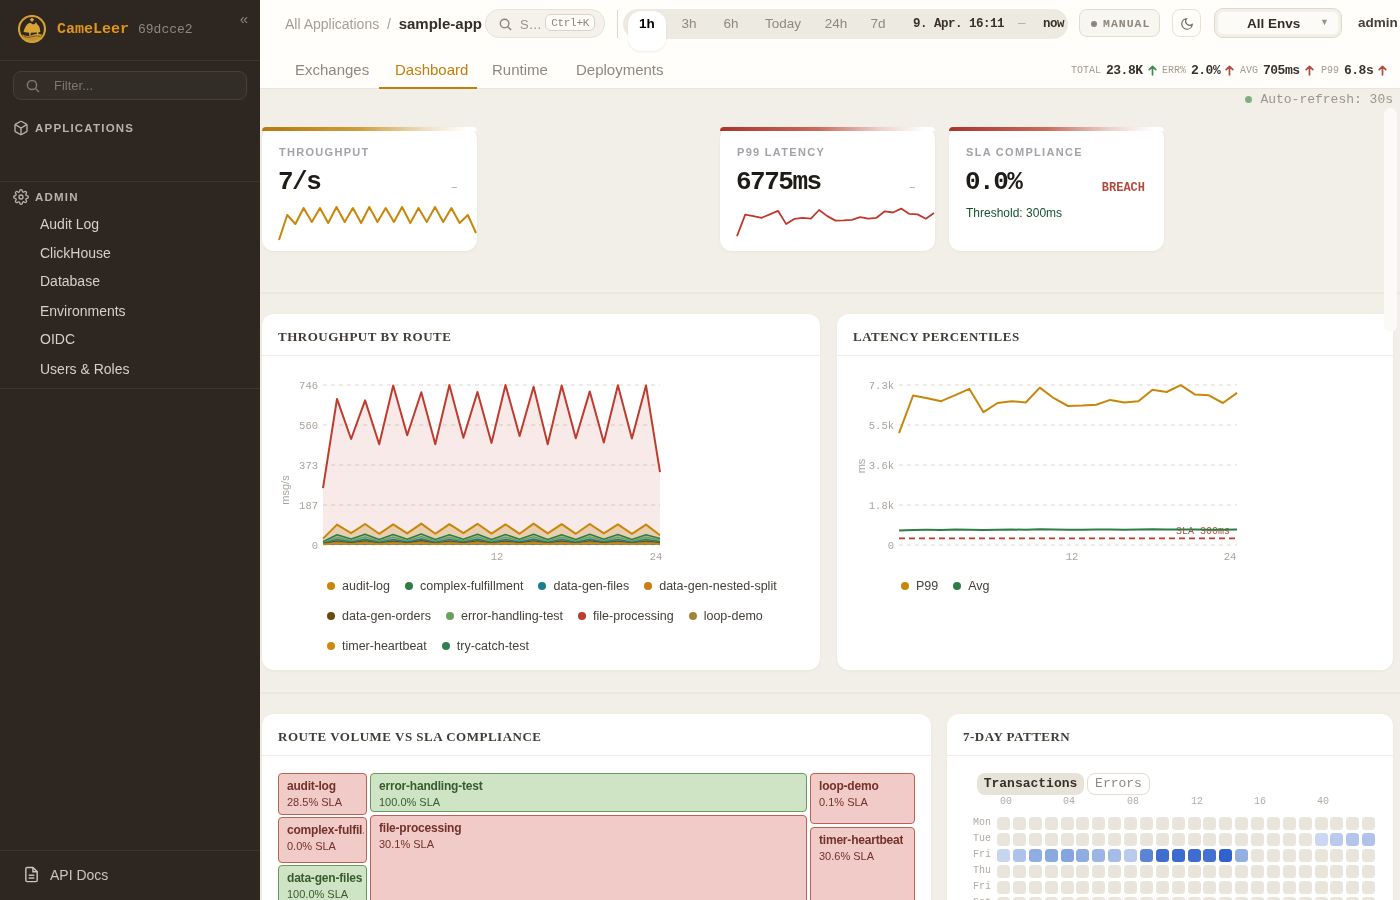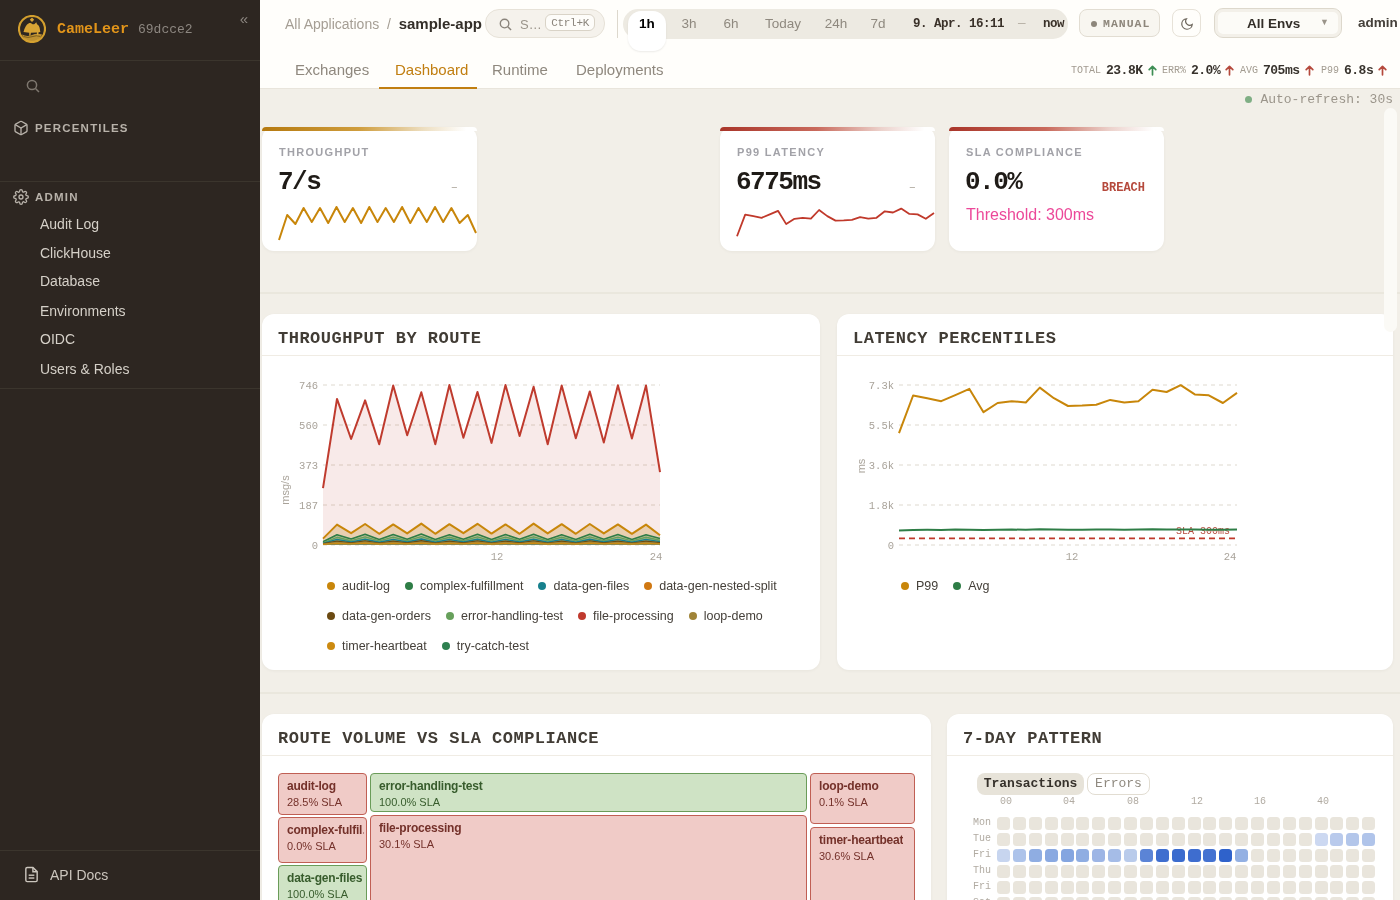--- a/index.html
+++ b/index.html
@@ -56,22 +56,22 @@
 #content { position:absolute; left:260px; top:89px; width:1140px; height:811px; background:#f2efe8; }
 #autoref { position:absolute; right:7px; top:3px; font-family:"Liberation Mono",monospace; font-size:13px; color:#9b958b; }
 #autoref .d { display:inline-block; width:7px; height:7px; border-radius:50%; background:#7fae84; margin-right:8px; }
 .card { position:absolute; background:#fff; border-radius:12px; box-shadow:0 1px 3px rgba(90,80,60,0.06); }
 .kpi { top:38px; width:215px; height:124px; }
 .kpi .grad { position:absolute; left:0; top:0; right:0; height:4px; border-radius:12px 12px 0 0; }
 .kpi .lbl { position:absolute; left:17px; top:19px; font-size:11px; font-weight:bold; letter-spacing:1.3px; color:#a2a2a8; }
 .kpi .val { position:absolute; left:16px; top:40px; font-family:"Liberation Mono",monospace; font-size:26px; font-weight:bold; color:#1f1b17; letter-spacing:-1.5px; }
 .kpi .ann { position:absolute; right:19px; top:54px; font-family:"Liberation Mono",monospace; font-size:12px; color:#b3ada3; }
 .kpi .ann.r { color:#b5493c; }
-.kpi .sub { position:absolute; left:17px; top:79px; font-size:16px; color:#ec4899; }
-.chart-card .title { position:absolute; left:16px; top:15px; font-family:Liberation Mono, monospace; font-size:17px; font-weight:bold; letter-spacing:0.5px; color:#413c35; }
+.kpi .sub { position:absolute; left:17px; top:79px; font-size:12px; color:#14532d; }
+.chart-card .title { position:absolute; left:16px; top:15px; font-family:Liberation Serif, serif; font-size:13px; font-weight:bold; letter-spacing:0.5px; color:#413c35; }
 .chart-card .hline { position:absolute; left:0; right:0; top:41px; height:1px; background:#f0ece4; }
 .axis { font-family:"Liberation Mono",monospace; font-size:10.5px; fill:#a9a39a; }
 .leg { position:absolute; display:flex; gap:15px; align-items:center; font-size:12.5px; color:#45403a; }
 .leg .i { display:flex; gap:7px; align-items:center; }
 .leg .d { width:8px; height:8px; border-radius:50%; }
 
 .tm { position:absolute; border-radius:4px; }
 .tm.red { background:#f0cbc7; border:1.5px solid #c05f54; }
 .tm.grn { background:#cfe3c5; border:1.5px solid #6a9c59; }
 .tm .n { position:absolute; left:8px; top:5px; font-size:12px; letter-spacing:-0.2px; font-weight:bold; white-space:nowrap; overflow:hidden; max-width:calc(100% - 10px); }
@@ -93,32 +93,33 @@
   <svg class="icon abs" style="left:18px;top:15px" width="28" height="28" viewBox="0 0 28 28">
     <circle cx="14" cy="14" r="13" fill="none" stroke="#d39f2e" stroke-width="2.2"></circle>
     <path d="M5.5 17 c1-4.5 3-7.5 5-8.5 c1.5-0.8 2.6-0.5 3.6 0.4 c0.8 0.7 1.9 0.6 2.7-0.2 l1.5-1.4 l0.7 2 c1.6 0.7 2.5 2.4 2.8 4.5 l0.5 3.2 l-1.7 0.3 l-0.5 3.4 l-1.2 0 l0-3.2 l-6 0.2 l-0.5 3 l-1.2 0 l0-3 Z" fill="#d8a435"></path>
     <path d="M14 2.6 L16.2 4.8 L14 7 L11.8 4.8 Z" fill="#d8a435"></path>
     <path d="M4 19.5 q5 2.6 10 0.4 q5-2.2 10-0.4 q-1.5 4.5-5.5 6.5 q-4.5 2-9 0 q-4-2-5.5-6.5Z" fill="#d8a435" opacity="0.85"></path>
     <path d="M5.5 21.5 q4.5 1.8 8.5 0.2 q4.5-1.8 8.5-0.2" stroke="#6b4f15" stroke-width="0.8" fill="none"></path>
   </svg>
   <div id="logo-txt">CameLeer <span>69dcce2</span></div>
   <div id="collapse">«</div>
   <div class="divider" style="top:60px"></div>
+  <div id="filter">Filter...</div>
   <svg class="icon abs" style="left:26px;top:79px" width="14" height="14" viewBox="0 0 14 14">
       <circle cx="6" cy="6" r="4.6" fill="none" stroke="#7e776f" stroke-width="1.5"></circle>
       <line x1="9.5" y1="9.5" x2="13" y2="13" stroke="#7e776f" stroke-width="1.5"></line>
     </svg>
 
   <div class="sechead" style="top:120px">
     <svg class="icon" width="16" height="16" viewBox="0 0 24 24" fill="none" stroke="#b8b2aa" stroke-width="2">
         <path d="M21 16V8a2 2 0 0 0-1-1.73l-7-4a2 2 0 0 0-2 0l-7 4A2 2 0 0 0 3 8v8a2 2 0 0 0 1 1.73l7 4a2 2 0 0 0 2 0l7-4A2 2 0 0 0 21 16z"></path>
         <polyline points="3.27 6.96 12 12.01 20.73 6.96"></polyline>
         <line x1="12" y1="22.08" x2="12" y2="12"></line>
       </svg>
-    <span>PERCENTILES</span>
+    <span>APPLICATIONS</span>
   </div>
   <div class="divider" style="top:181px"></div>
   <div class="divider" style="top:388px"></div>
   <div class="sechead" style="top:189px">
     <svg class="icon" width="16" height="16" viewBox="0 0 24 24" fill="none" stroke="#b8b2aa" stroke-width="2">
         <circle cx="12" cy="12" r="3"></circle>
         <path d="M19.4 15a1.65 1.65 0 0 0 .33 1.82l.06.06a2 2 0 0 1-2.83 2.83l-.06-.06a1.65 1.65 0 0 0-1.82-.33 1.65 1.65 0 0 0-1 1.51V21a2 2 0 0 1-4 0v-.09A1.65 1.65 0 0 0 9 19.4a1.65 1.65 0 0 0-1.82.33l-.06.06a2 2 0 0 1-2.83-2.83l.06-.06a1.65 1.65 0 0 0 .33-1.82 1.65 1.65 0 0 0-1.51-1H3a2 2 0 0 1 0-4h.09A1.65 1.65 0 0 0 4.6 9a1.65 1.65 0 0 0-.33-1.82l-.06-.06a2 2 0 0 1 2.83-2.83l.06.06a1.65 1.65 0 0 0 1.82.33H9a1.65 1.65 0 0 0 1-1.51V3a2 2 0 0 1 4 0v.09a1.65 1.65 0 0 0 1 1.51 1.65 1.65 0 0 0 1.82-.33l.06-.06a2 2 0 0 1 2.83 2.83l-.06.06a1.65 1.65 0 0 0-.33 1.82V9a1.65 1.65 0 0 0 1.51 1H21a2 2 0 0 1 0 4h-.09a1.65 1.65 0 0 0-1.51 1z"></path>
       </svg>
     <span>ADMIN</span>
   </div>

